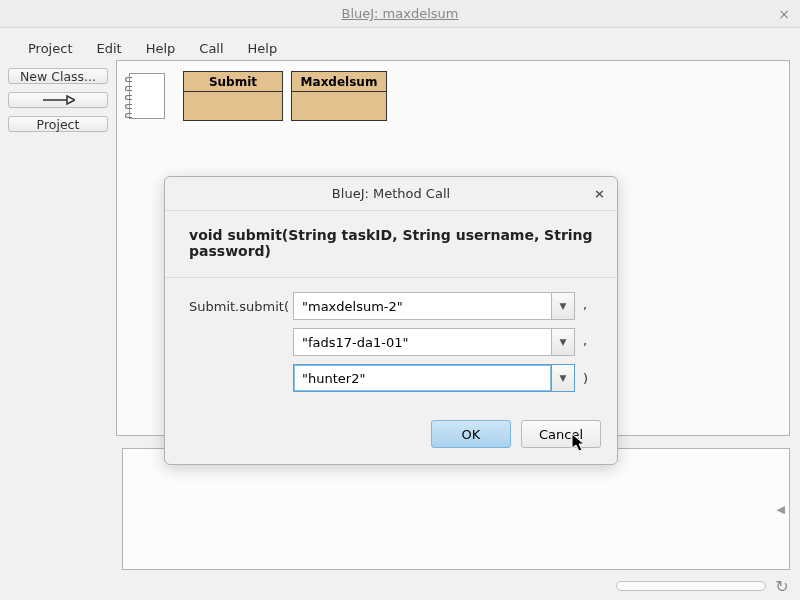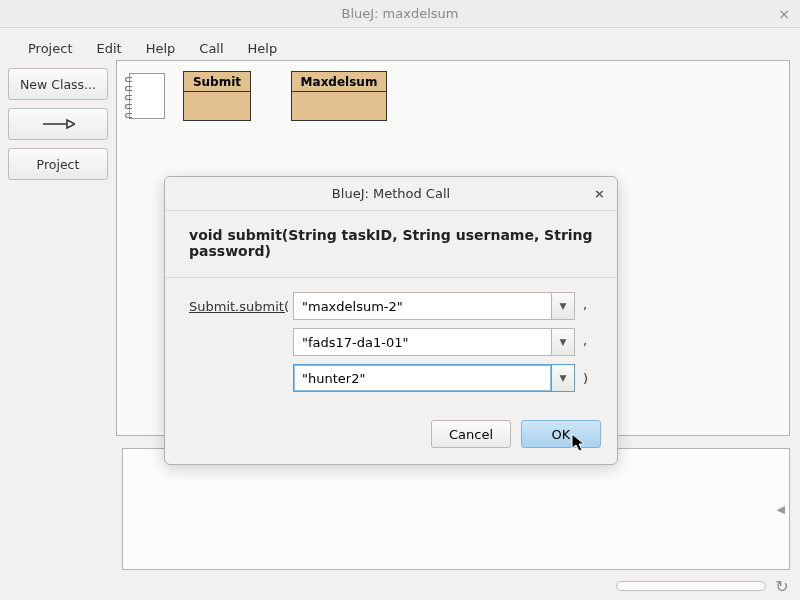--- a/index.html
+++ b/index.html
@@ -1,37 +1,37 @@
 <!DOCTYPE html>
 <html><head>
 <meta charset="utf-8">
 <style>
 * { box-sizing: border-box; margin: 0; padding: 0; font-family: "DejaVu Sans", Arial, sans-serif; }
 body { background: #f2f1f0; width: 800px; height: 600px; overflow: hidden; position: relative; }
 
-.titlebar { height: 28px; background: #ededeb; border-bottom: 1px solid #d6d6d4; display: flex; align-items: center; justify-content: center; position: relative; color: #888; font-size: 13px; }
+.titlebar { height: 28px; background: #ededeb; border-bottom: 1px solid #d6d6d4; display: flex; align-items: center; justify-content: center; position: relative; color: #888; font-size: 13px; text-decoration: underline; }
 .titlebar .close { position: absolute; right: 10px; color: #888; font-size: 14px; }
 
 .menubar { height: 28px; display: flex; align-items: flex-end; padding: 0 28px; gap: 24px; font-size: 13px; color: #333; }
 .menubar span { cursor: default; }
 
 .mainarea { position: absolute; top: 56px; left: 0; right: 0; bottom: 30px; display: flex; }
 
 .sidebar { width: 116px; padding: 12px 8px; display: flex; flex-direction: column; gap: 8px; }
-.sidebtn { background: linear-gradient(#fbfbfa,#ebebe9); border: 1px solid #bdbdbb; border-radius: 3px; height: 32px; font-size: 12.5px; display: flex; align-items: center; justify-content: center; color: #333; }
+.sidebtn { background: linear-gradient(#fbfbfa,#ebebe9); border: 1px solid #bdbdbb; border-radius: 3px; height: 16px; font-size: 12.5px; display: flex; align-items: center; justify-content: center; color: #333; }
 .arrowbtn { position: relative; }
 .arrowbtn svg { width: 34px; height: 12px; }
 
 .canvas { flex: 1; margin: 4px 10px 6px 0; background: #fafaf9; border: 1px solid #b4b4b2; position: relative; }
 .fileicon { position: absolute; left: 10px; top: 10px; width: 42px; height: 50px; }
 .fileicon .page { width: 36px; height: 46px; background: #fff; border: 1px solid #999; position: absolute; top: 2px; left: 2px; }
 .fileicon .spiral { position: absolute; left: -2px; top: 6px; display: flex; flex-direction: column; gap: 4px; }
 .fileicon .spiral div { width: 7px; height: 5px; border: 1px solid #777; border-radius: 3px 0 0 3px; border-right: none; }
 
-.classbox { position: absolute; top: 10px; width: 68px; height: 50px; background: #e2c18f; border: 1px solid #333; }
+.classbox { position: absolute; top: 10px; width: 100px; height: 50px; background: #e2c18f; border: 1px solid #333; }
 .classbox .head { height: 20px; border-bottom: 1px solid #333; display: flex; align-items: center; justify-content: center; font-weight: bold; font-size: 12px; }
 .classbox.c1 { left: 66px; }
 .classbox.c2 { left: 174px; width: 96px; }
 
 .resize-handle { position: absolute; left: 40px; right: 10px; top: calc(100% - 136px); height: 12px; display: flex; align-items: center; justify-content: center; color: #999; font-size: 10px; }
 
 .console { position: absolute; left: 0; right: 10px; bottom: 0; height: 122px; background: #fcfcfb; border: 1px solid #b4b4b2; margin-left: 6px; }
 .console .tri { position: absolute; right: 4px; top: 50%; transform: translateY(-50%); color: #999; font-size: 11px; }
 
 .statusbar { position: absolute; bottom: 0; left: 0; right: 0; height: 28px; display: flex; align-items: center; justify-content: flex-end; padding-right: 8px; gap: 6px; }
@@ -39,21 +39,21 @@
 .reload { width: 20px; height: 20px; display: flex; align-items: center; justify-content: center; color: #888; font-size: 16px; }
 
 
 .dialog { position: absolute; left: 164px; top: 176px; width: 454px; background: #f2f1f0; border: 1px solid #b0b0ae; border-radius: 6px; box-shadow: 0 4px 16px rgba(0,0,0,0.18); }
 .dialog .dtitle { height: 34px; display: flex; align-items: center; justify-content: center; font-size: 13px; color: #333; position: relative; border-bottom: 1px solid #dcdcda; }
 .dialog .dtitle .dclose { position: absolute; right: 12px; font-weight: bold; color: #555; }
 .dialog .dbody { padding: 16px 24px 12px; }
 .dialog .sig { font-weight: bold; font-size: 14px; color: #222; margin-bottom: 18px; }
 .dialog .sep { height: 1px; background: #dcdcda; margin: 0 -24px 14px; }
 .formrow { display: flex; align-items: center; gap: 8px; margin-bottom: 8px; }
-.formrow .label { width: 96px; text-align: left; font-size: 13px; color: #333; text-decoration: underline; }
+.formrow .label { width: 96px; text-align: left; font-size: 13px; color: #333; }
 .formrow .spacer { width: 96px; }
 .combo { flex: 1; display: flex; height: 28px; }
 .combo input { flex: 1; border: 1px solid #b8b8b6; border-right: none; padding: 0 8px; font-size: 13px; background: #fff; outline: none; }
 .combo.focused input { border-color: #5a9fd4; box-shadow: inset 0 0 0 1px #88bde6; }
 .combo .drop { width: 24px; border: 1px solid #b8b8b6; background: linear-gradient(#fafaf9,#e8e8e6); display: flex; align-items: center; justify-content: center; font-size: 9px; color: #555; }
 .combo.focused .drop { border-color: #5a9fd4; }
 .comma { width: 10px; font-size: 13px; color: #333; display: flex; align-items: flex-end; padding-bottom: 4px; }
 .paren { width: 10px; font-size: 13px; color: #333; display: flex; align-items: center; }
 .dbuttons { display: flex; justify-content: flex-end; gap: 10px; padding: 8px 16px 16px; }
 .dbtn { min-width: 80px; height: 28px; border: 1px solid #b8b8b6; border-radius: 3px; background: linear-gradient(#fbfbfa,#ebebe9); font-size: 13px; display: flex; align-items: center; justify-content: center; }
@@ -154,24 +154,24 @@
     <div class="formrow">
       <div class="spacer"></div>
       <div class="combo focused">
         <input value="&quot;hunter2&quot;" style="">
         <div class="drop">▼</div>
       </div>
       <div class="paren">)</div>
     </div>
   </div>
   <div class="dbuttons">
+    <div class="dbtn primary">
+        <span>OK</span>
+      </div>
     <div class="dbtn">
         <span>Cancel</span>
-      </div>
-    <div class="dbtn primary">
-        <span>OK</span>
       </div>
   </div>
 </div>
 
 <svg class="cursor" width="18" height="22">
   <path d="M1,1 L1,15 L5,12 L8,18 L11,17 L8,11 L13,11 Z" fill="#000" stroke="#fff" stroke-width="1"></path>
 </svg>
 
 </body></html>

